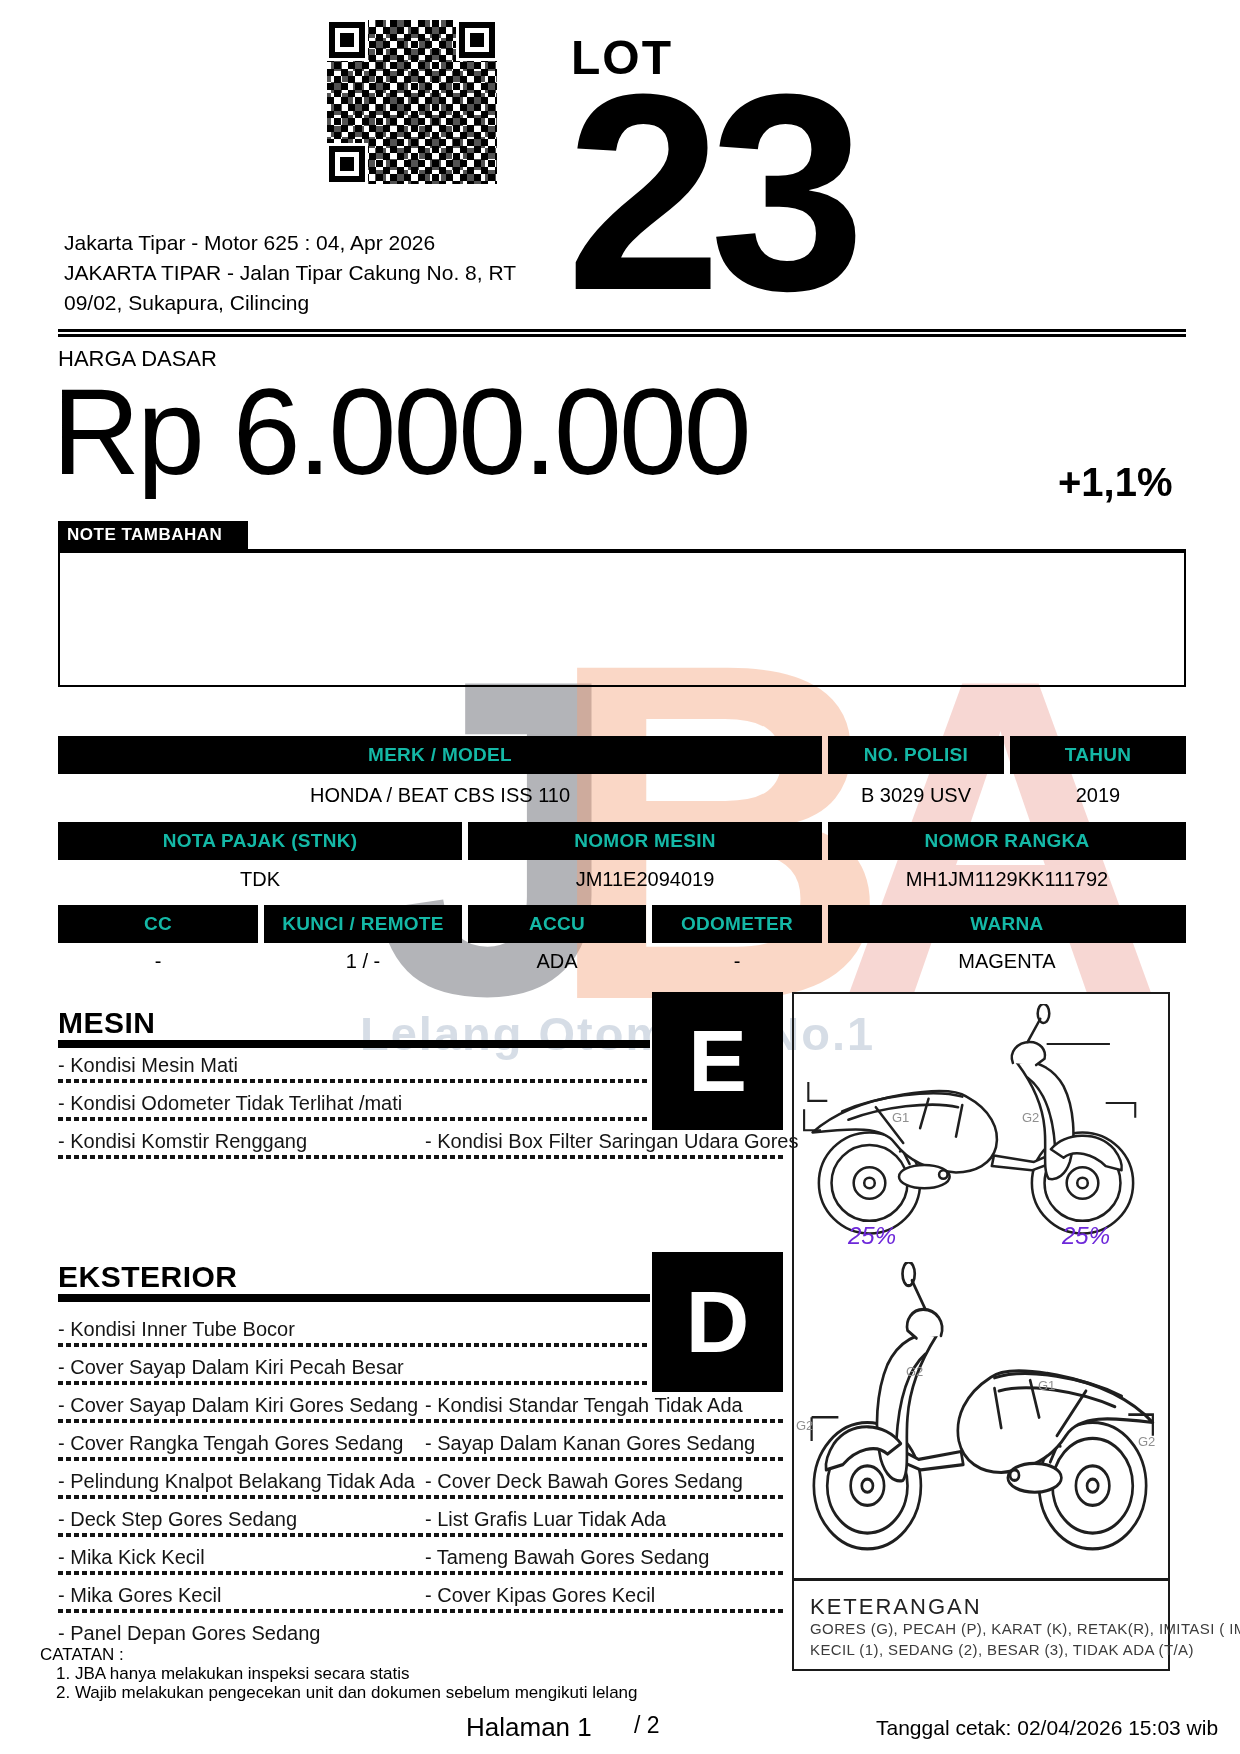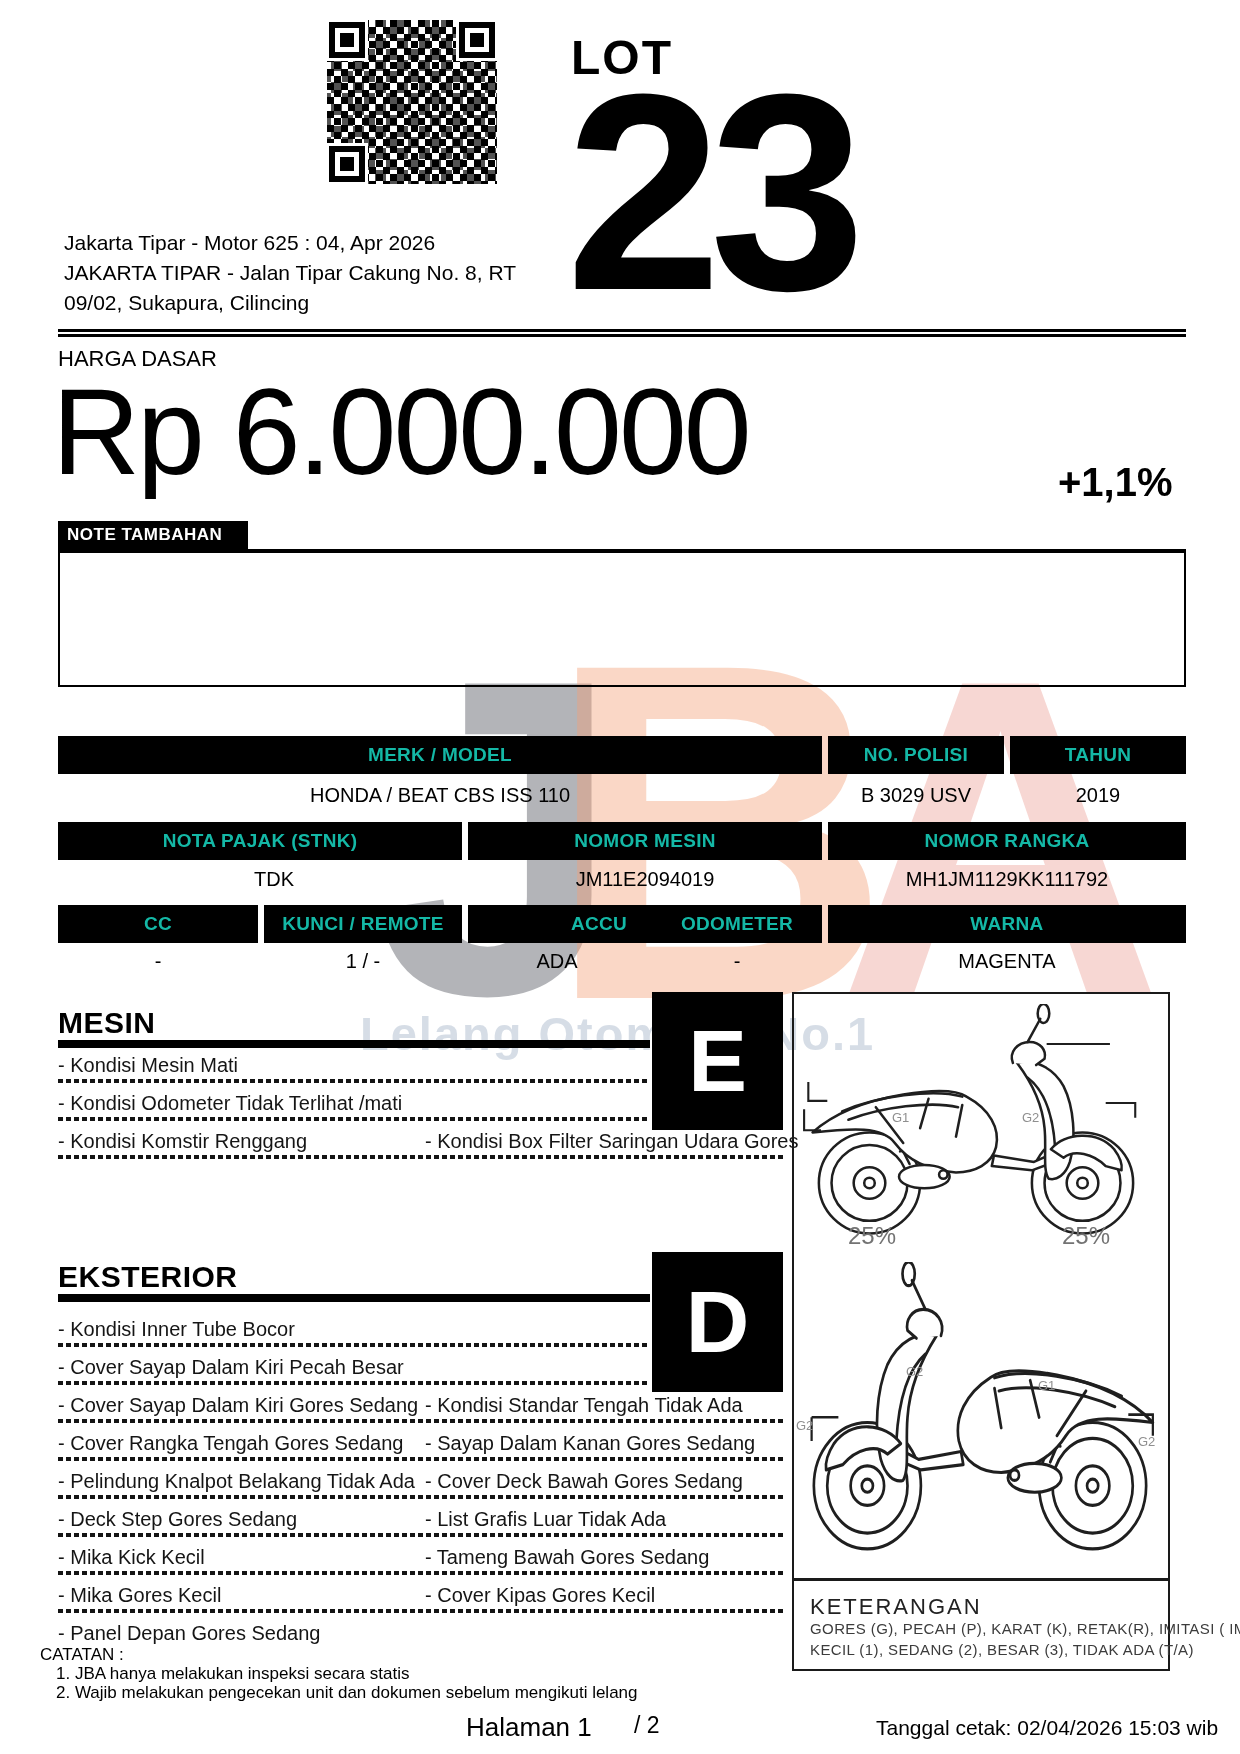--- a/index.html
+++ b/index.html
@@ -66,21 +66,21 @@
   .footer-page{left:466px;top:1712px;font-size:26px;}
   .footer-of{left:634px;top:1712px;font-size:23px;}
   .footer-printed{left:876px;top:1716px;font-size:21px;white-space:nowrap;}
 
   
   .panel{left:792px;top:992px;width:378px;height:679px;border:2px solid #1a1a1a;box-sizing:border-box;background:transparent;}
   .panel-divider{left:792px;top:1578px;width:378px;height:3px;background:#1a1a1a;}
   .ket-title{left:810px;top:1594px;font-size:22px;letter-spacing:2px;color:#222;}
   .ket-line{position:absolute;left:810px;font-size:15px;color:#3c3c3c;letter-spacing:.4px;white-space:nowrap;}
   .bike-label{position:absolute;font-size:13px;color:#8f8f8f;z-index:3;}
-  .pct-label{position:absolute;font-size:24px;color:#737373;z-index:3;}
+  .pct-label{position:absolute;font-size:24px;color:#6d28d9;z-index:3;font-style:italic;}
   svg.bike{position:absolute;z-index:2;}
 </style>
 </head>
 <body>
 
 <div id="page">
 
   <span class="wm-letter" style="left:372px;top:612px;font-size:450px;color:rgba(74,76,86,0.42);">J</span>
   <span class="wm-letter" style="left:545px;top:592px;font-size:480px;color:rgba(242,160,120,0.42);">B</span>
   <span class="wm-letter" style="left:838px;top:612px;font-size:450px;color:rgba(234,150,140,0.38);">A</span>
@@ -122,27 +122,27 @@
     <div class="hbar" style="left:58px;top:736px;width:764px;">MERK / MODEL</div>
     <div class="hbar" style="left:828px;top:736px;width:176px;">NO. POLISI</div>
     <div class="hbar" style="left:1010px;top:736px;width:176px;">TAHUN</div>
     <div class="vcell" style="left:58px;top:782px;width:764px;">HONDA / BEAT CBS ISS 110</div>
     <div class="vcell" style="left:828px;top:782px;width:176px;">B 3029 USV</div>
     <div class="vcell" style="left:1010px;top:782px;width:176px;">2019</div>
 
     <div class="hbar" style="left:58px;top:822px;width:404px;">NOTA PAJAK (STNK)</div>
     <div class="hbar" style="left:468px;top:822px;width:354px;">NOMOR MESIN</div>
     <div class="hbar" style="left:828px;top:822px;width:358px;">NOMOR RANGKA</div>
-    <div class="vcell" style="left:72px;top:866px;width:404px;">TDK</div>
+    <div class="vcell" style="left:58px;top:866px;width:404px;">TDK</div>
     <div class="vcell" style="left:468px;top:866px;width:354px;">JM11E2094019</div>
     <div class="vcell" style="left:828px;top:866px;width:358px;">MH1JM1129KK111792</div>
 
     <div class="hbar" style="left:58px;top:905px;width:200px;">CC</div>
     <div class="hbar" style="left:264px;top:905px;width:198px;">KUNCI / REMOTE</div>
-    <div class="hbar" style="left:468px;top:905px;width:178px;padding-left:42px;">ACCU</div>
+    <div class="hbar" style="left:468px;top:905px;width:178px;">ACCU</div>
     <div class="hbar" style="left:652px;top:905px;width:170px;">ODOMETER</div>
     <div class="hbar" style="left:828px;top:905px;width:358px;">WARNA</div>
     <div class="vcell" style="left:58px;top:948px;width:200px;">-</div>
     <div class="vcell" style="left:264px;top:948px;width:198px;">1 / -</div>
     <div class="vcell" style="left:468px;top:948px;width:178px;">ADA</div>
     <div class="vcell" style="left:652px;top:948px;width:170px;">-</div>
     <div class="vcell" style="left:828px;top:948px;width:358px;">MAGENTA</div>
 
     <div class="sec-title" style="left:58px;top:1006px;">MESIN</div>
     <div class="sec-underline" style="top:1040px;"></div>

